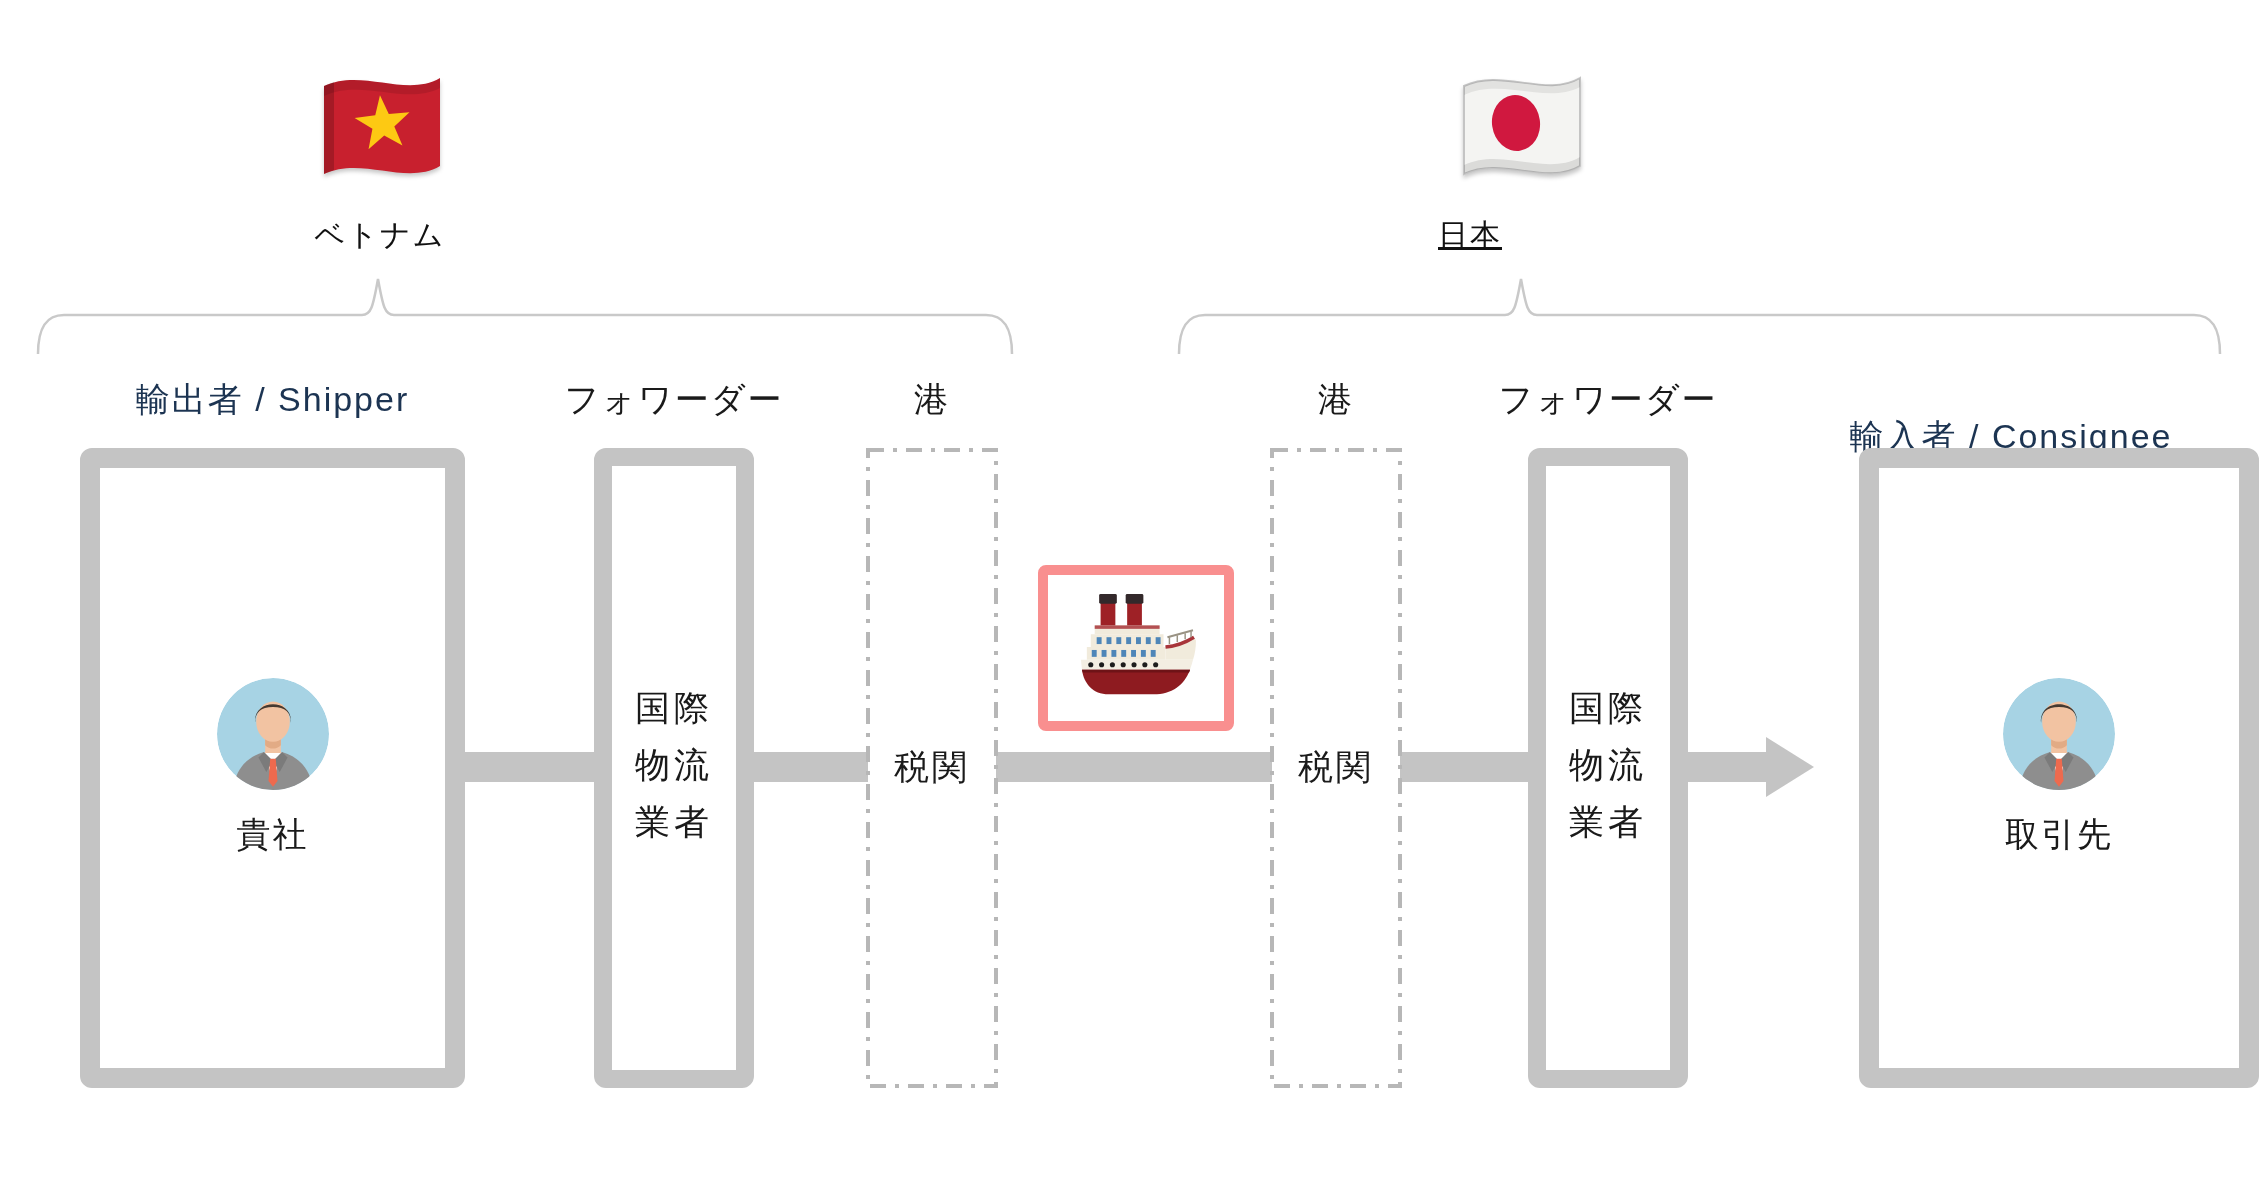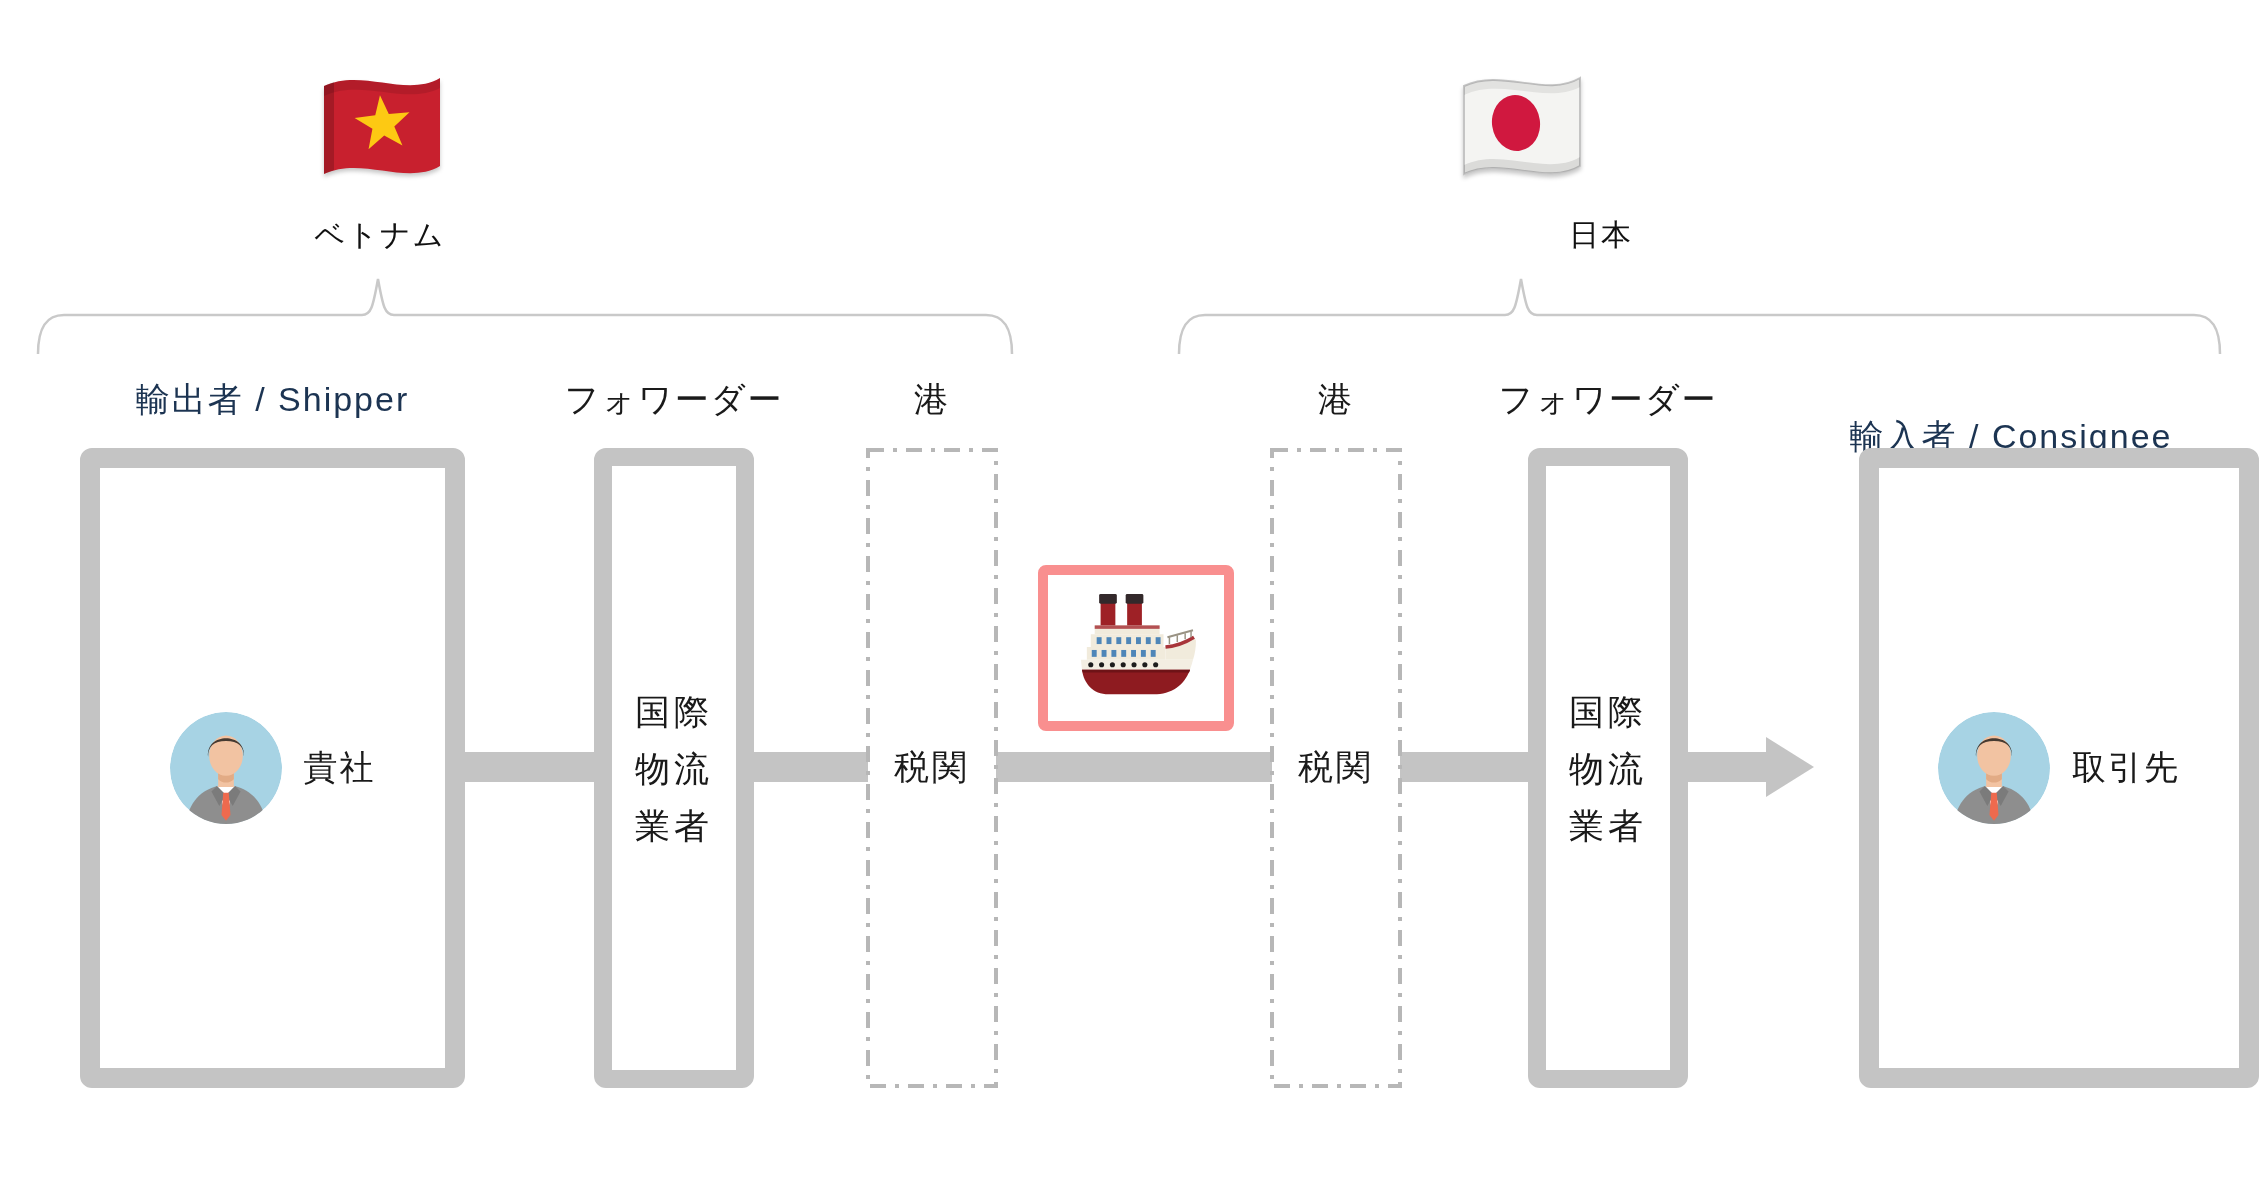--- a/index.html
+++ b/index.html
@@ -13,23 +13,23 @@
   .col-header{position:absolute;top:377px;height:44px;text-align:center;
     font-size:34px;letter-spacing:2px;white-space:nowrap;}
   .col-header.accent{color:#1c3452;}
   .node-box{position:absolute;top:448px;height:640px;background:#ffffff;
     border:20px solid #c4c4c4;border-radius:12px;box-sizing:border-box;z-index:2;
     display:flex;align-items:center;justify-content:center;}
   .node-box.slim{border-width:18px;}
   .dashed-box{position:absolute;top:448px;height:640px;z-index:2;}
   .customs-label{position:absolute;top:744px;font-size:35px;letter-spacing:3px;
     text-align:center;z-index:4;}
-  .person-stack{display:flex;flex-direction:row;align-items:center;gap:22px;}
+  .person-stack{display:flex;flex-direction:column;align-items:center;gap:22px;}
   .person-caption{font-size:34px;letter-spacing:2px;color:#1a1a1a;}
-  .vertical-lines{font-size:35px;line-height:57px;letter-spacing:4px;text-align:right;}
+  .vertical-lines{font-size:35px;line-height:57px;letter-spacing:4px;text-align:right;font-family:Liberation Mono, monospace;}
   .arrow-shaft{position:absolute;left:450px;top:752px;width:1316px;height:30px;
     background:#c4c4c4;z-index:1;}
   .arrow-head{position:absolute;left:1766px;top:737px;width:0;height:0;z-index:1;
     border-top:30px solid transparent;border-bottom:30px solid transparent;
     border-left:48px solid #c4c4c4;}
   .ship-box{position:absolute;left:1038px;top:565px;width:196px;height:166px;
     background:#ffffff;border:10px solid #f98f8f;border-radius:8px;box-sizing:border-box;
     display:flex;align-items:center;justify-content:center;z-index:3;}
   .brackets{position:absolute;left:0;top:270px;z-index:0;}
   .flag{filter:drop-shadow(0 3px 2px rgba(0,0,0,0.22));}
@@ -46,21 +46,21 @@
     <polygon fill="#fdc913" transform="rotate(-6 71 62)" points="71,33 77.8,52.6 98.6,53 82,65.6 88.1,85.5 71,73.6 54,85.5 60,65.6 43.4,53 64.2,52.6"></polygon>
   </svg>
   <div class="flag-label" style="left:270px;">ベトナム</div>
 
   <svg class="abs flag" style="left:1450px;top:62px;" width="140" height="140" viewBox="0 0 136 140">
     <path d="M12 24 C50 6 94 36 128 16 L128 104 C94 124 50 94 12 112 Z" fill="#f4f4f2" stroke="#c4c4c4" stroke-width="2"></path>
     <path d="M12 24 C50 6 94 36 128 16 L128 25 C94 43 50 15 12 33 Z" fill="#000000" opacity="0.07"></path>
     <path d="M12 103 C50 85 94 115 128 95 L128 104 C94 124 50 94 12 112 Z" fill="#000000" opacity="0.10"></path>
     <ellipse cx="64" cy="61" rx="24" ry="28" fill="#d0183f" transform="rotate(-8 64 61)"></ellipse>
   </svg>
-  <div class="flag-label" style="left:1491px;">日本</div>
+  <div class="flag-label" style="left:1360px;text-decoration:underline;">日本</div>
 
   <svg class="brackets" width="2268" height="92" viewBox="0 0 2268 92">
     <path d="M38 84 C38 58 46 45 64 45 L362 45 C371 45 373 37 378 9 C383 37 385 45 394 45 L986 45 C1004 45 1012 58 1012 84" fill="none" stroke="#c9c9c9" stroke-width="2.5"></path>
     <path d="M1179 84 C1179 58 1187 45 1205 45 L1505 45 C1514 45 1516 37 1521 9 C1526 37 1528 45 1537 45 L2194 45 C2212 45 2220 58 2220 84" fill="none" stroke="#c9c9c9" stroke-width="2.5"></path>
   </svg>
 
   <div class="col-header accent" style="left:80px;width:385px;">輸出者 / Shipper</div>
   <div class="col-header" style="left:524px;width:300px;">フォワーダー</div>
   <div class="col-header" style="left:782px;width:300px;">港</div>
   <div class="col-header" style="left:1186px;width:300px;">港</div>

